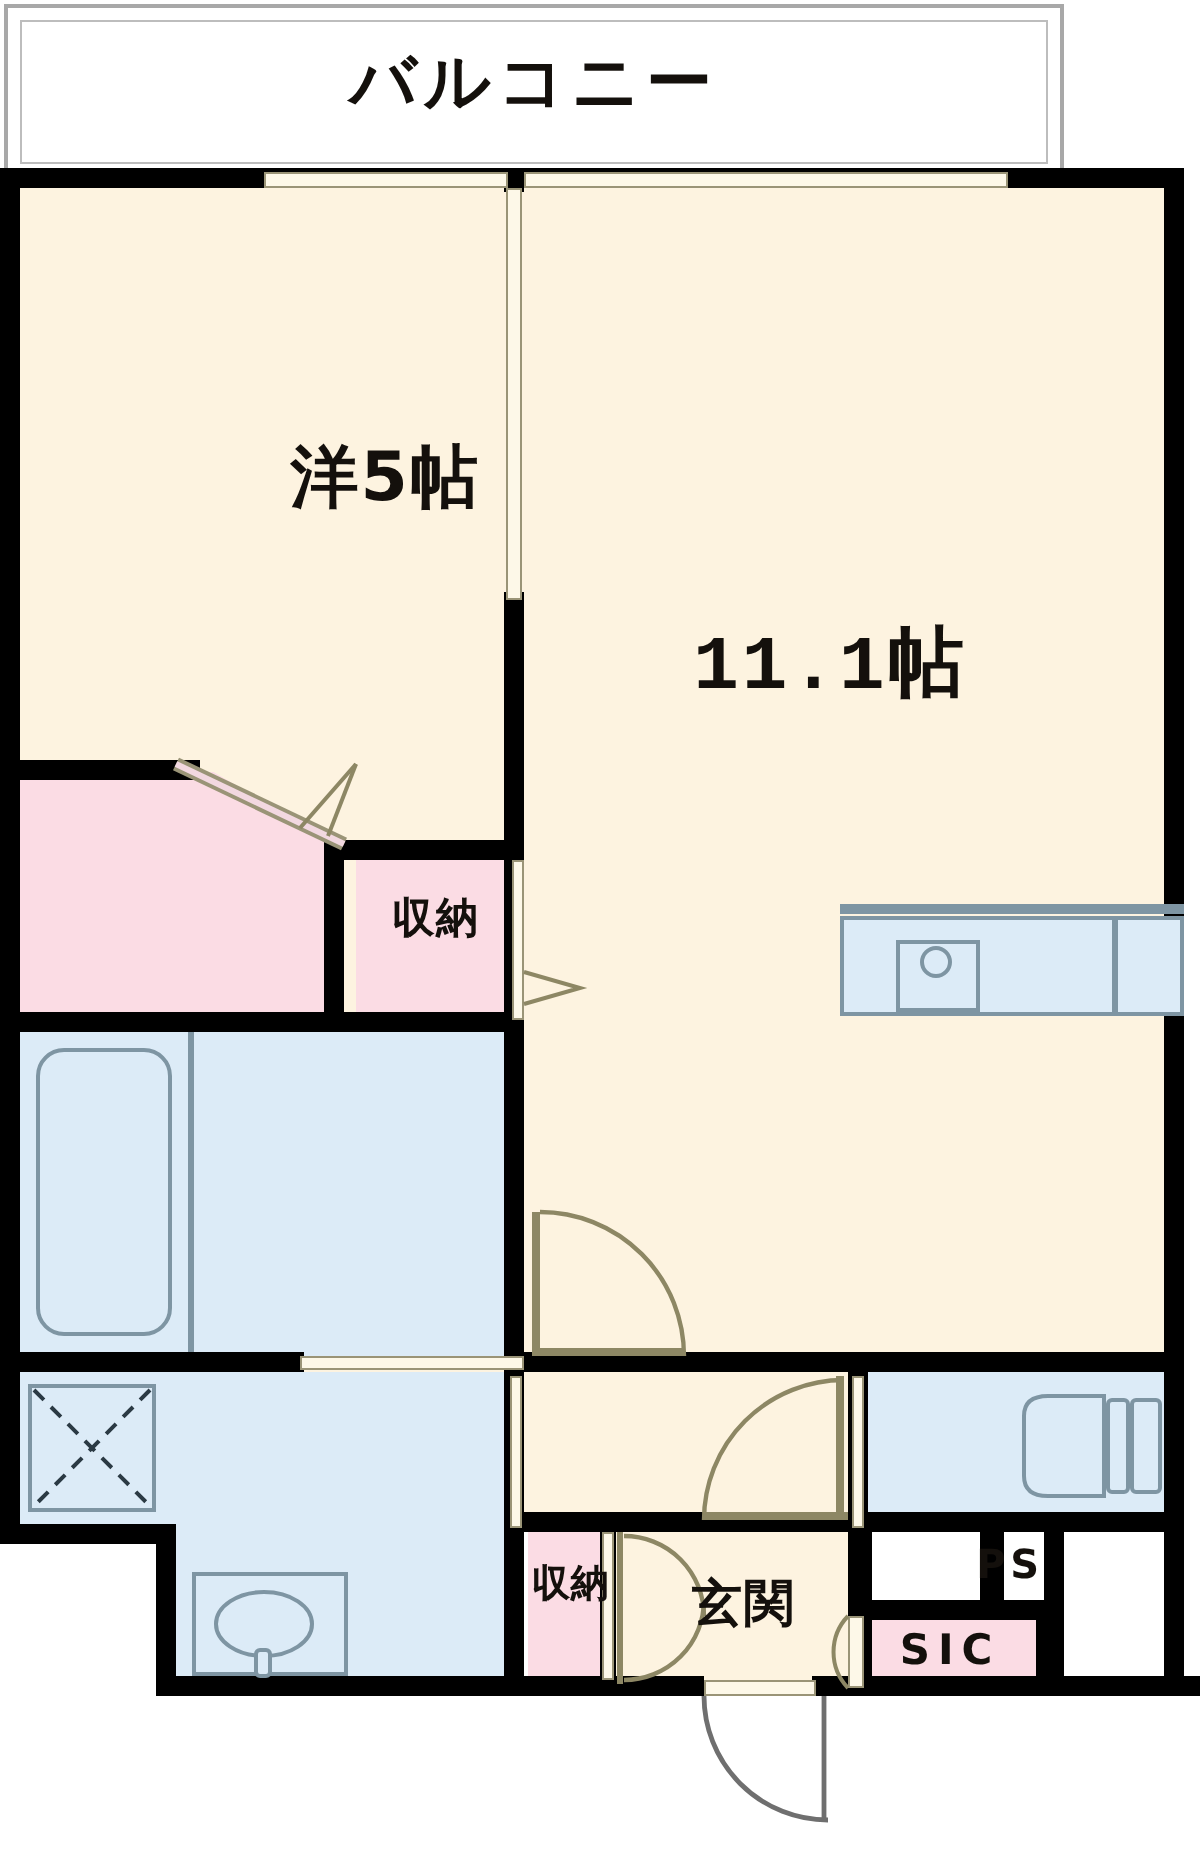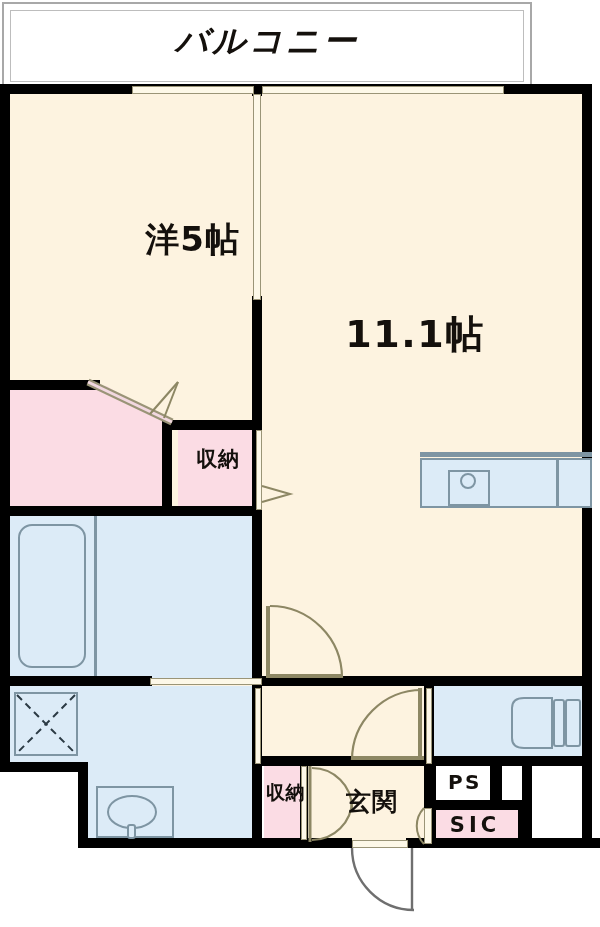--- a/index.html
+++ b/index.html
@@ -43,27 +43,27 @@
   
   .label {
     color: #14100c;
     font-weight: 700;
     letter-spacing: 0.06em;
     white-space: nowrap;
     text-align: center;
     line-height: 1.05;
   }
   .label-ldk      { font-size: 40px; letter-spacing: 0.13em; }
-  .label-ldk-size { font-size: 38px; letter-spacing: 0.04em; }
+  .label-ldk-size { font-size: 38px; letter-spacing: 0.04em; font-family: Liberation Mono, monospace; }
   .label-room     { font-size: 34px; letter-spacing: 0.03em; }
   .label-wic      { font-size: 30px; letter-spacing: 0.16em; }
   .label-storage  { font-size: 21px; letter-spacing: 0.04em; }
   .label-storage-v{ font-size: 19px; letter-spacing: 0.02em; line-height: 1.08; }
   .label-genkan   { font-size: 25px; letter-spacing: 0.04em; }
-  .label-ps       { font-size: 20px; letter-spacing: 0.12em; }
+  .label-ps       { font-size: 20px; letter-spacing: 0.12em; padding-left: 40px; }
   .label-sic      { font-size: 21px; letter-spacing: 0.19em; }
   .label-balcony  { font-size: 33px; letter-spacing: 0.10em; }
 
   
   .fx {
     box-sizing: border-box;
     border: 2px solid #7e95a3;
     background: #dcebf7;
   }
   .fx-line { background: #7e95a3; }
@@ -83,21 +83,21 @@
     pointer-events: none;
   }
 </style>
 </head>
 <body>
 
 <div id="plan">
 
   <div class="abs railing" style="left:2px; top:2px; width:530px; height:88px;"></div>
   <div class="abs railing-inner" style="left:10px; top:10px; width:514px; height:72px;"></div>
-  <div class="abs label label-balcony" style="left:10px; top:24px; width:514px;font-style:italic;">バルコニー</div>
+  <div class="abs label label-balcony" style="left:10px; top:24px; width:514px;">バルコニー</div>
 
   <div class="abs fill-cream" style="left:8px; top:92px; width:584px; height:600px;"></div>
 
   <div class="abs fill-pink" style="left:8px; top:386px; width:162px; height:124px;"></div>
 
   <svg class="abs" style="left:8px; top:382px;" width="170" height="50" viewBox="0 0 170 50">
     <polygon points="92,0 170,0 170,50 170,50 170,44" fill="#fdf3e0"></polygon>
     <polygon points="92,0 170,46 170,0" fill="#fdf3e0"></polygon>
   </svg>
 

